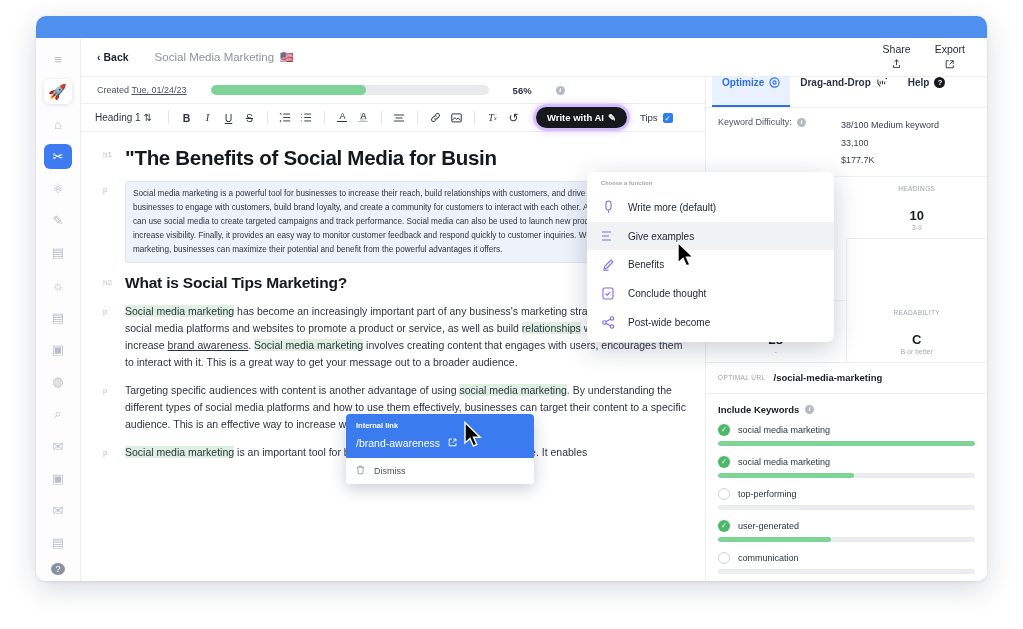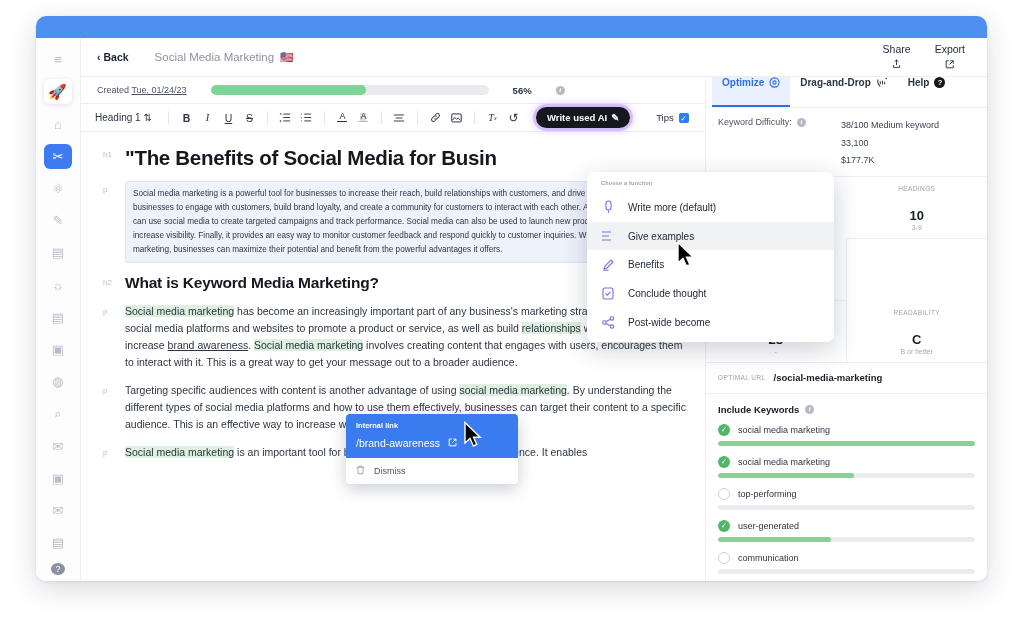--- a/index.html
+++ b/index.html
@@ -128,21 +128,21 @@
   }
   .ai-btn {
     margin-left: 12px;
     background: #16181d; color:#fff;
     font-size: 9.5px; font-weight: bold;
     padding: 5px 11px; border-radius: 13px;
     display: flex; align-items: center; gap: 4px;
     box-shadow: 0 0 0 3px rgba(170,130,250,0.35), 0 0 9px 2px rgba(190,140,250,0.55);
   }
   .tips {
-    margin-left: 26px; font-size: 9.5px; color: #2b3444;
+    margin-left: 13px; font-size: 9.5px; color: #2b3444;
     display: flex; align-items: flex-end; gap: 5px;
   }
   .chk {
     width: 10px; height: 10px; background: #2f7df4; border-radius: 2px;
     color:#fff; font-size: 7.5px; display:flex; align-items:center; justify-content:center;
   }
 
   
   .doc {
     flex: 1; overflow: hidden;
@@ -170,21 +170,21 @@
     font-size: 8.2px; line-height: 1.72; color: #2d3442;
   }
   .para { font-size: 10.5px; line-height: 1.62; color: #2d3442; }
   .hl { background: #def0e0; }
   .lnk { text-decoration: underline; color:#2d3442; }
 
   
   .link-pop {
     position: absolute;
     left: 310px; top: 398px;
-    width: 172px;
+    width: 188px;
     border-radius: 4px;
     box-shadow: 0 5px 16px rgba(20,30,60,0.22);
     overflow: hidden;
     z-index: 30;
   }
   .link-pop-top { background: #3b7bf0; padding: 7px 10px 9px; }
   .lp-label { font-size: 7.5px; font-weight: bold; color: #fff; }
   .lp-url {
     margin-top: 7px; font-size: 10.5px; color:#fff;
     display: flex; align-items:center; gap: 8px;
@@ -451,41 +451,41 @@
             <div class="tb-btn">
               <svg width="11" height="10" viewBox="0 0 12 11" stroke="#2e3646" stroke-width="1.1" fill="none">
                 <rect x="0.8" y="1" width="10.4" height="8.8" rx="1"></rect>
                   <path d="M1.4 8l2.8-3 2 2 1.6-1.6 2.6 2.6"></path>
               </svg>
             </div>
             <div class="tb-sep"></div>
             <div class="tb-btn" style="font-style:italic;font-family:'Liberation Serif',serif;font-size:10px">T<sub style="font-size:6px">x</sub></div>
             <div class="tb-btn" style="font-size:12px">↺</div>
             <div class="ai-btn">
-              <span>Write used AI</span>
+              <span>Write with AI</span>
               <span>✎</span>
             </div>
             <div class="tips">
               <span>Tips</span>
               <span class="chk">✓</span>
             </div>
           </div>
 
           <div class="doc" id="doc">
               <div class="blk">
                 <div class="tag">h1</div>
                 <h1>"The Benefits of Social Media for Busin</h1>
               </div>
               <div class="blk">
                 <div class="tag">p</div>
                 <div class="sel-para">Social media marketing is a powerful tool for businesses to increase their reach, build relationships with customers, and drive profits. It allows businesses to engage with customers, build brand loyalty, and create a community for customers to interact with each other. Additionally, businesses can use social media to create targeted campaigns and track performance. Social media can also be used to launch new products, promote deals, and increase visibility. Finally, it provides an easy way to monitor customer feedback and respond quickly to customer inquiries. With social media marketing, businesses can maximize their potential and benefit from the powerful advantages it offers.</div>
               </div>
               <div class="blk">
                 <div class="tag">h2</div>
-                <h2>What is Keyword Media Marketing?</h2>
+                <h2>What is Social Tips Marketing?</h2>
               </div>
               <div class="blk">
                 <div class="tag">p</div>
                 <div class="para"><span class="hl">Social media marketing</span><span> has become an increasingly important part of any business's marketing strategy. It is the use of social media platforms and websites to promote a product or service, as well as build </span><span class="hl">relationships</span><span> with customers and increase </span><span class="lnk">brand awareness</span><span>. </span><span class="hl">Social media marketing</span><span> involves creating content that engages with users, encourages them to interact with it. This is a great way to get your message out to a broader audience.</span></div>
               </div>
               <div class="blk">
                 <div class="tag">p</div>
                 <div class="para"><span>Targeting specific audiences with content is another advantage of using </span><span class="hl">social media marketing</span><span>. By understanding the different types of social media platforms and how to use them effectively, businesses can target their content to a specific audience. This is an effective way to increase website traffic and boost sales.</span></div>
               </div>
               <div class="blk">

